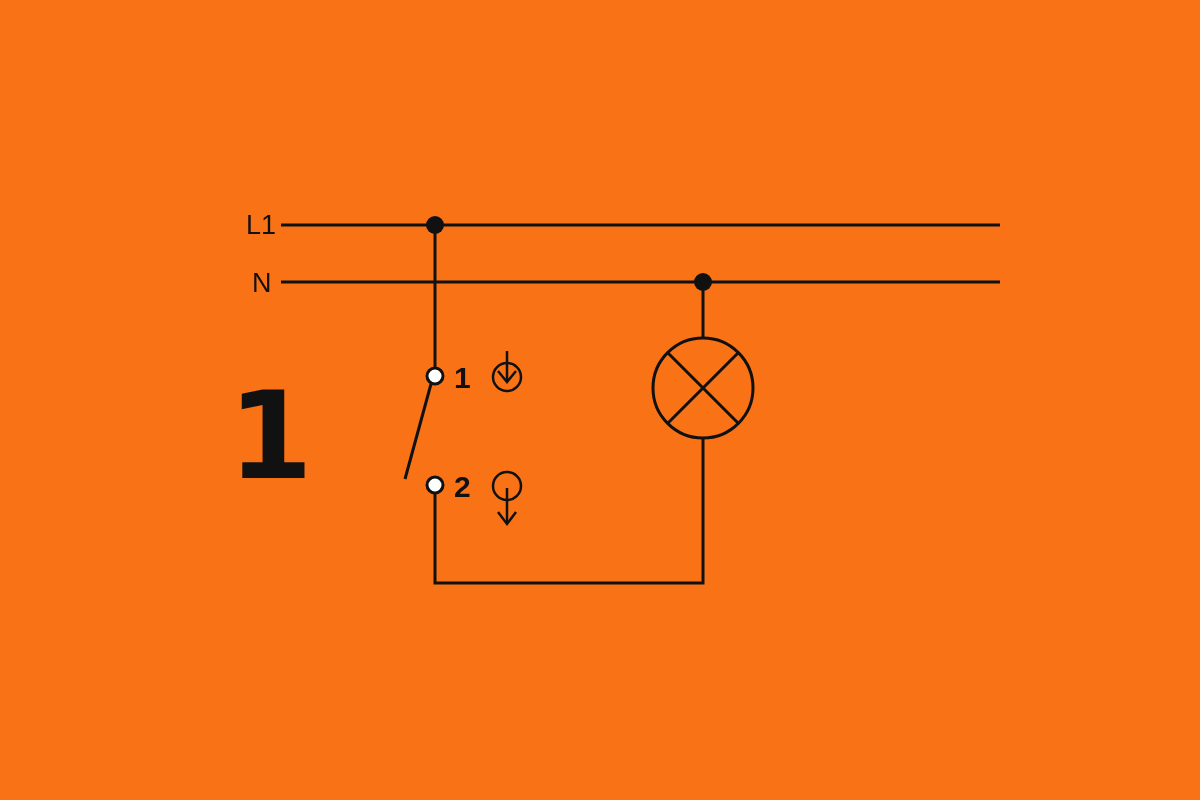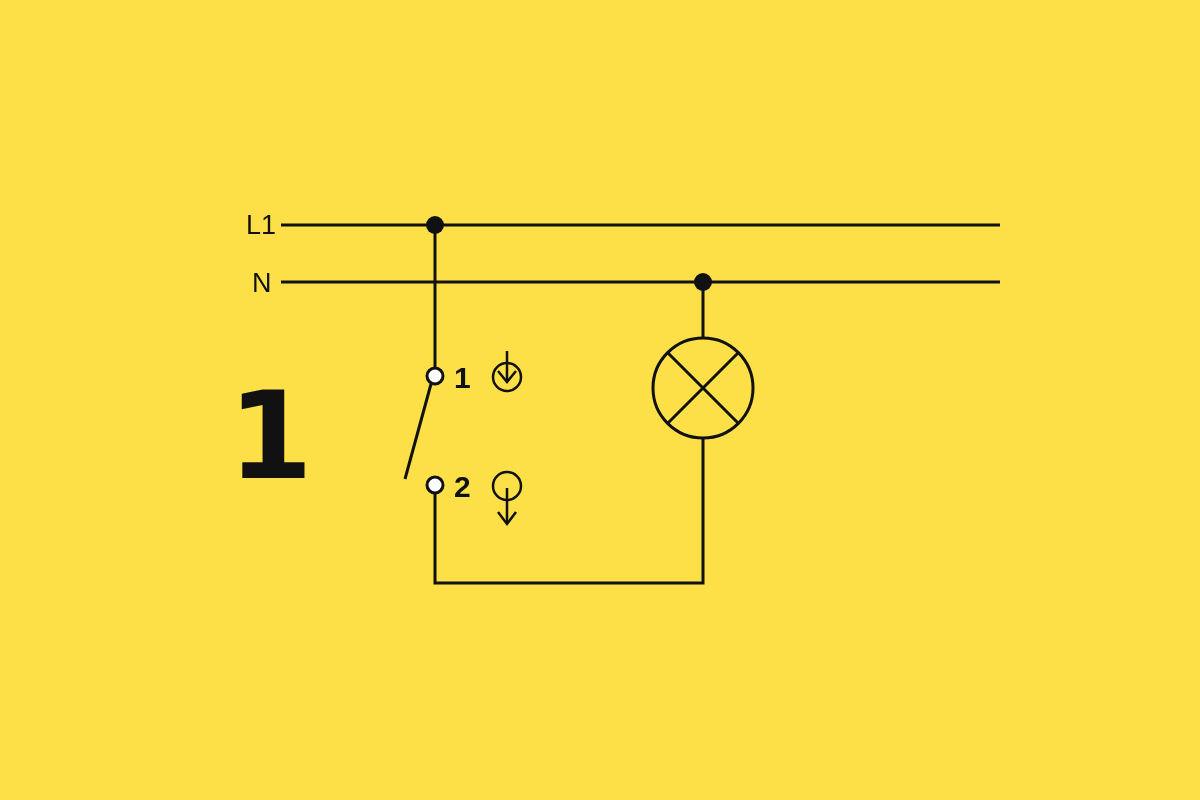--- a/index.html
+++ b/index.html
@@ -4,21 +4,21 @@
 <style>
   html, body {
     margin: 0;
     padding: 0;
     background: #ffffff;
   }
   .canvas {
     position: relative;
     width: 1200px;
     height: 800px;
-    background: #fde047;
+    background: #f97316;
     overflow: hidden;
   }
   svg { display: block; }
   .wire-label {
     font-family: "Liberation Sans", "DejaVu Sans", sans-serif;
     font-size: 27px;
     font-weight: 400;
     fill: #111111;
   }
   .terminal-label {

